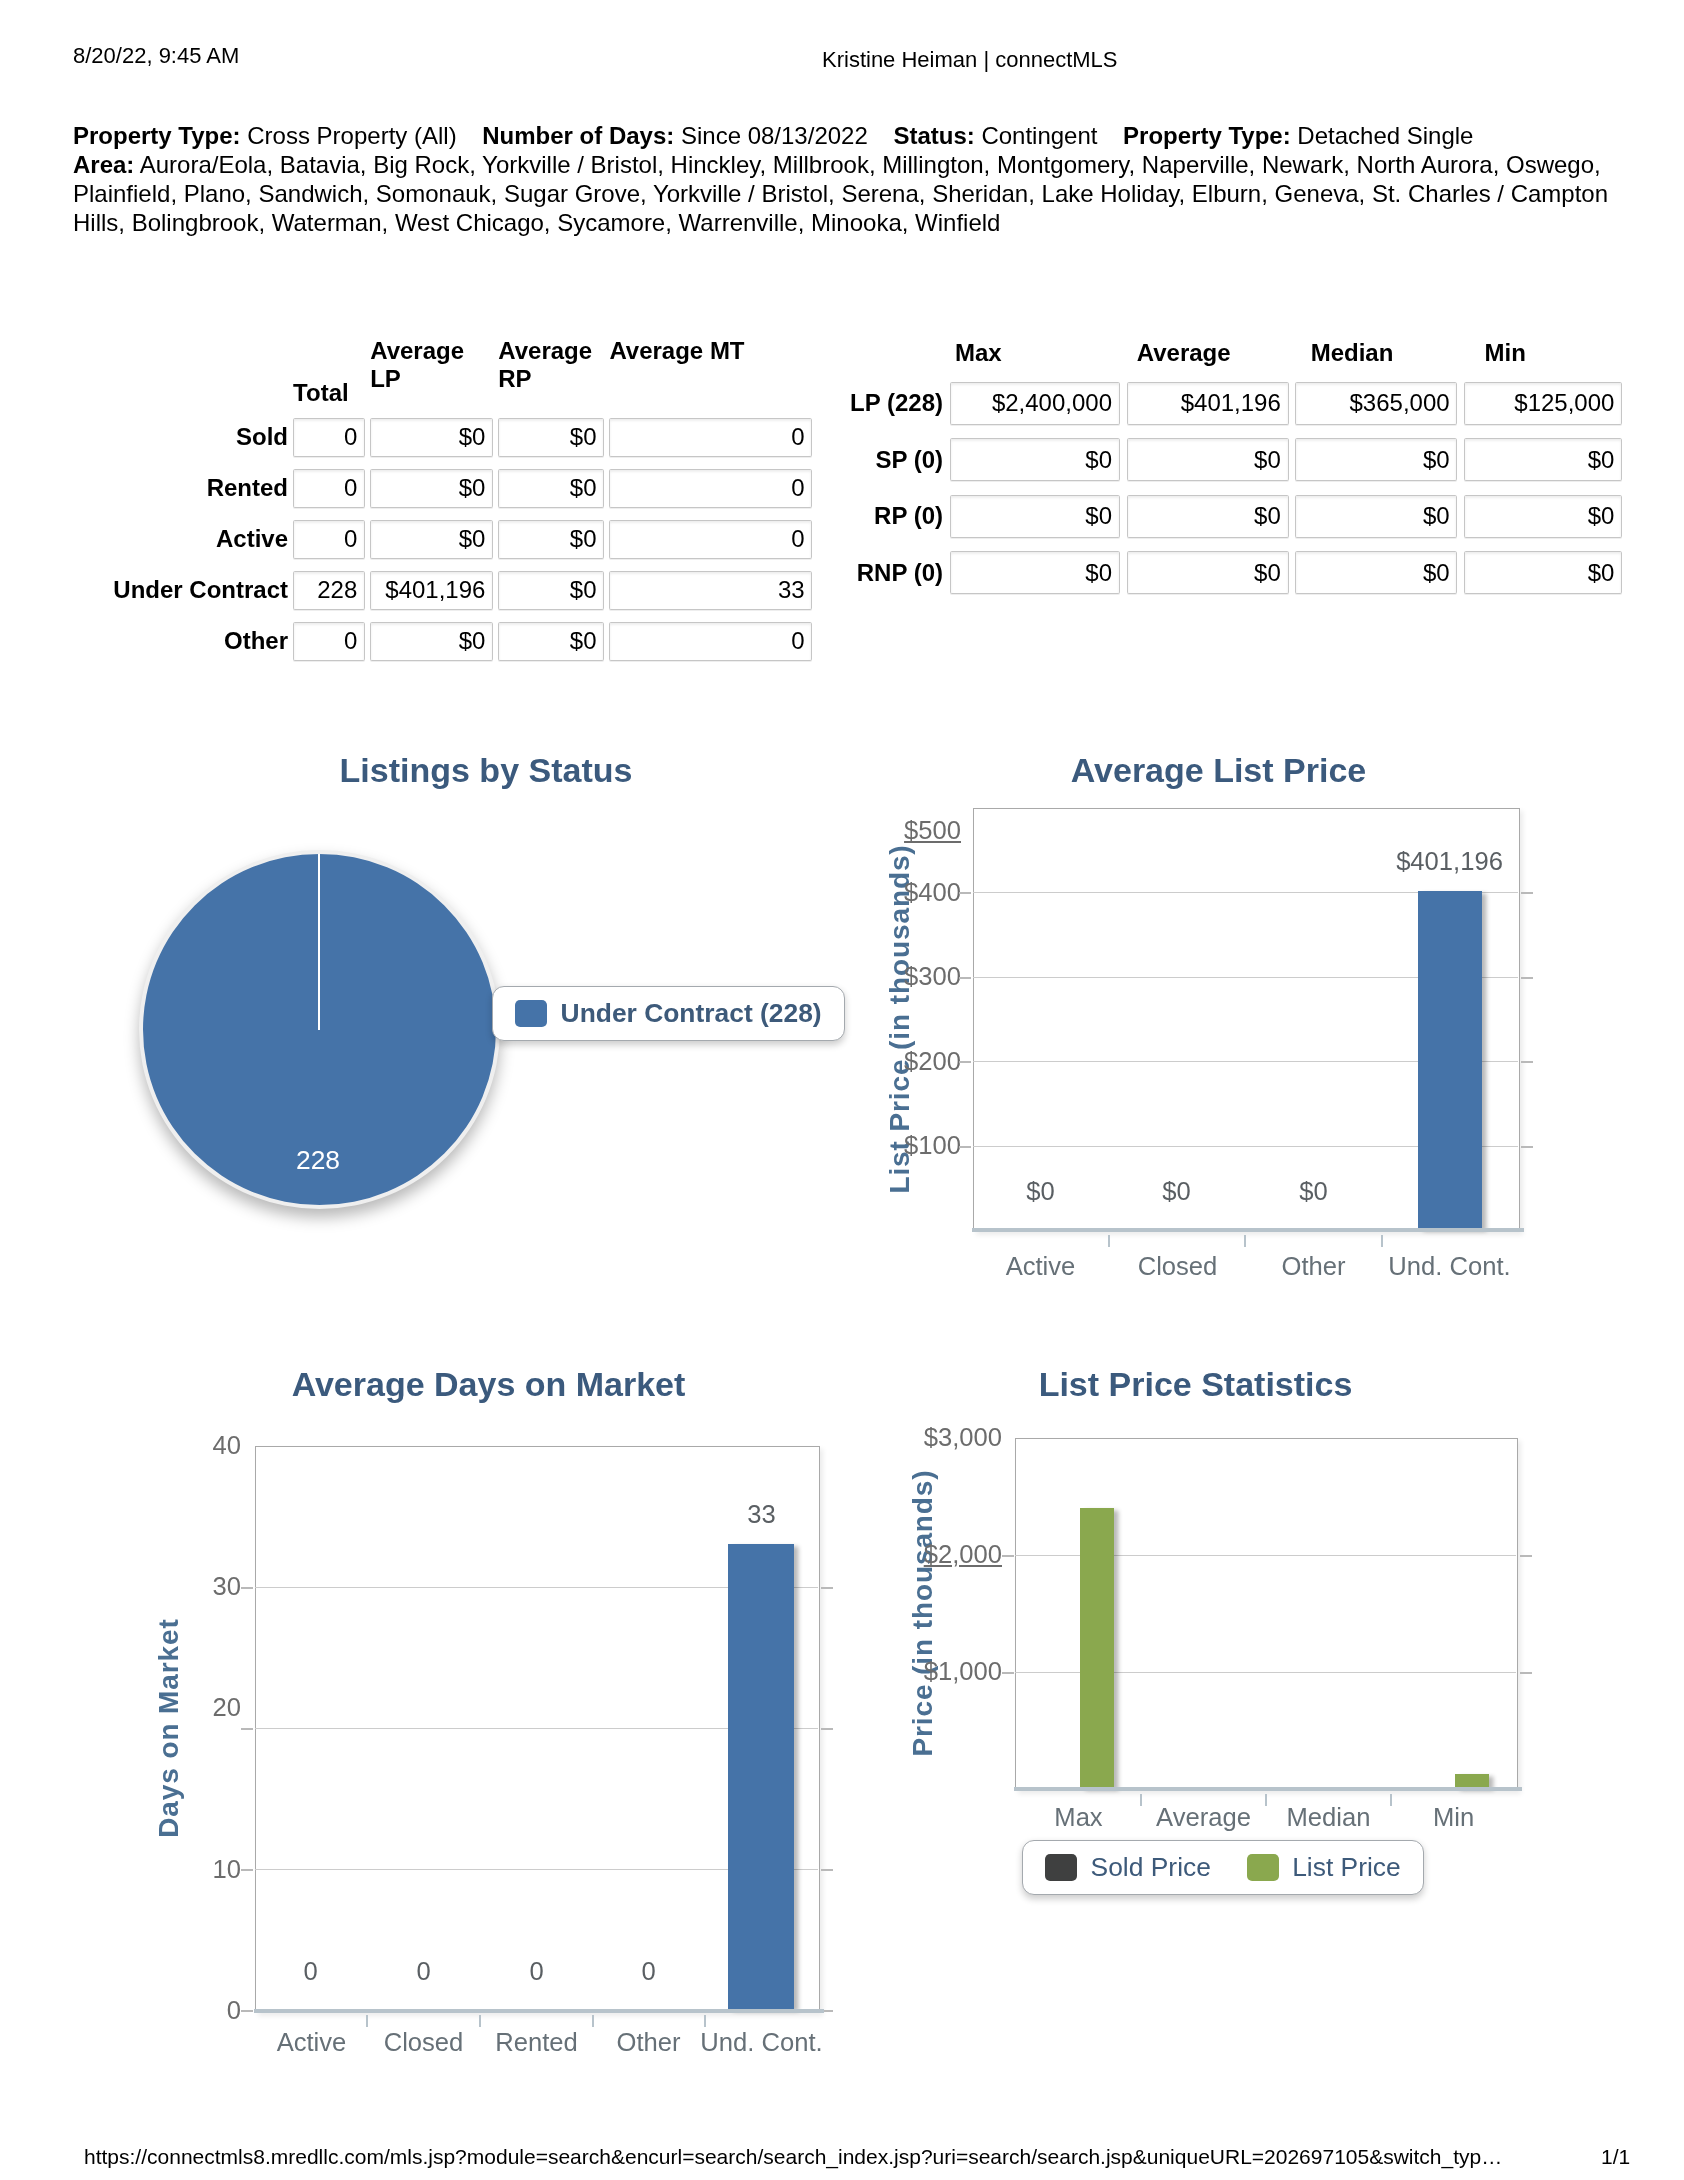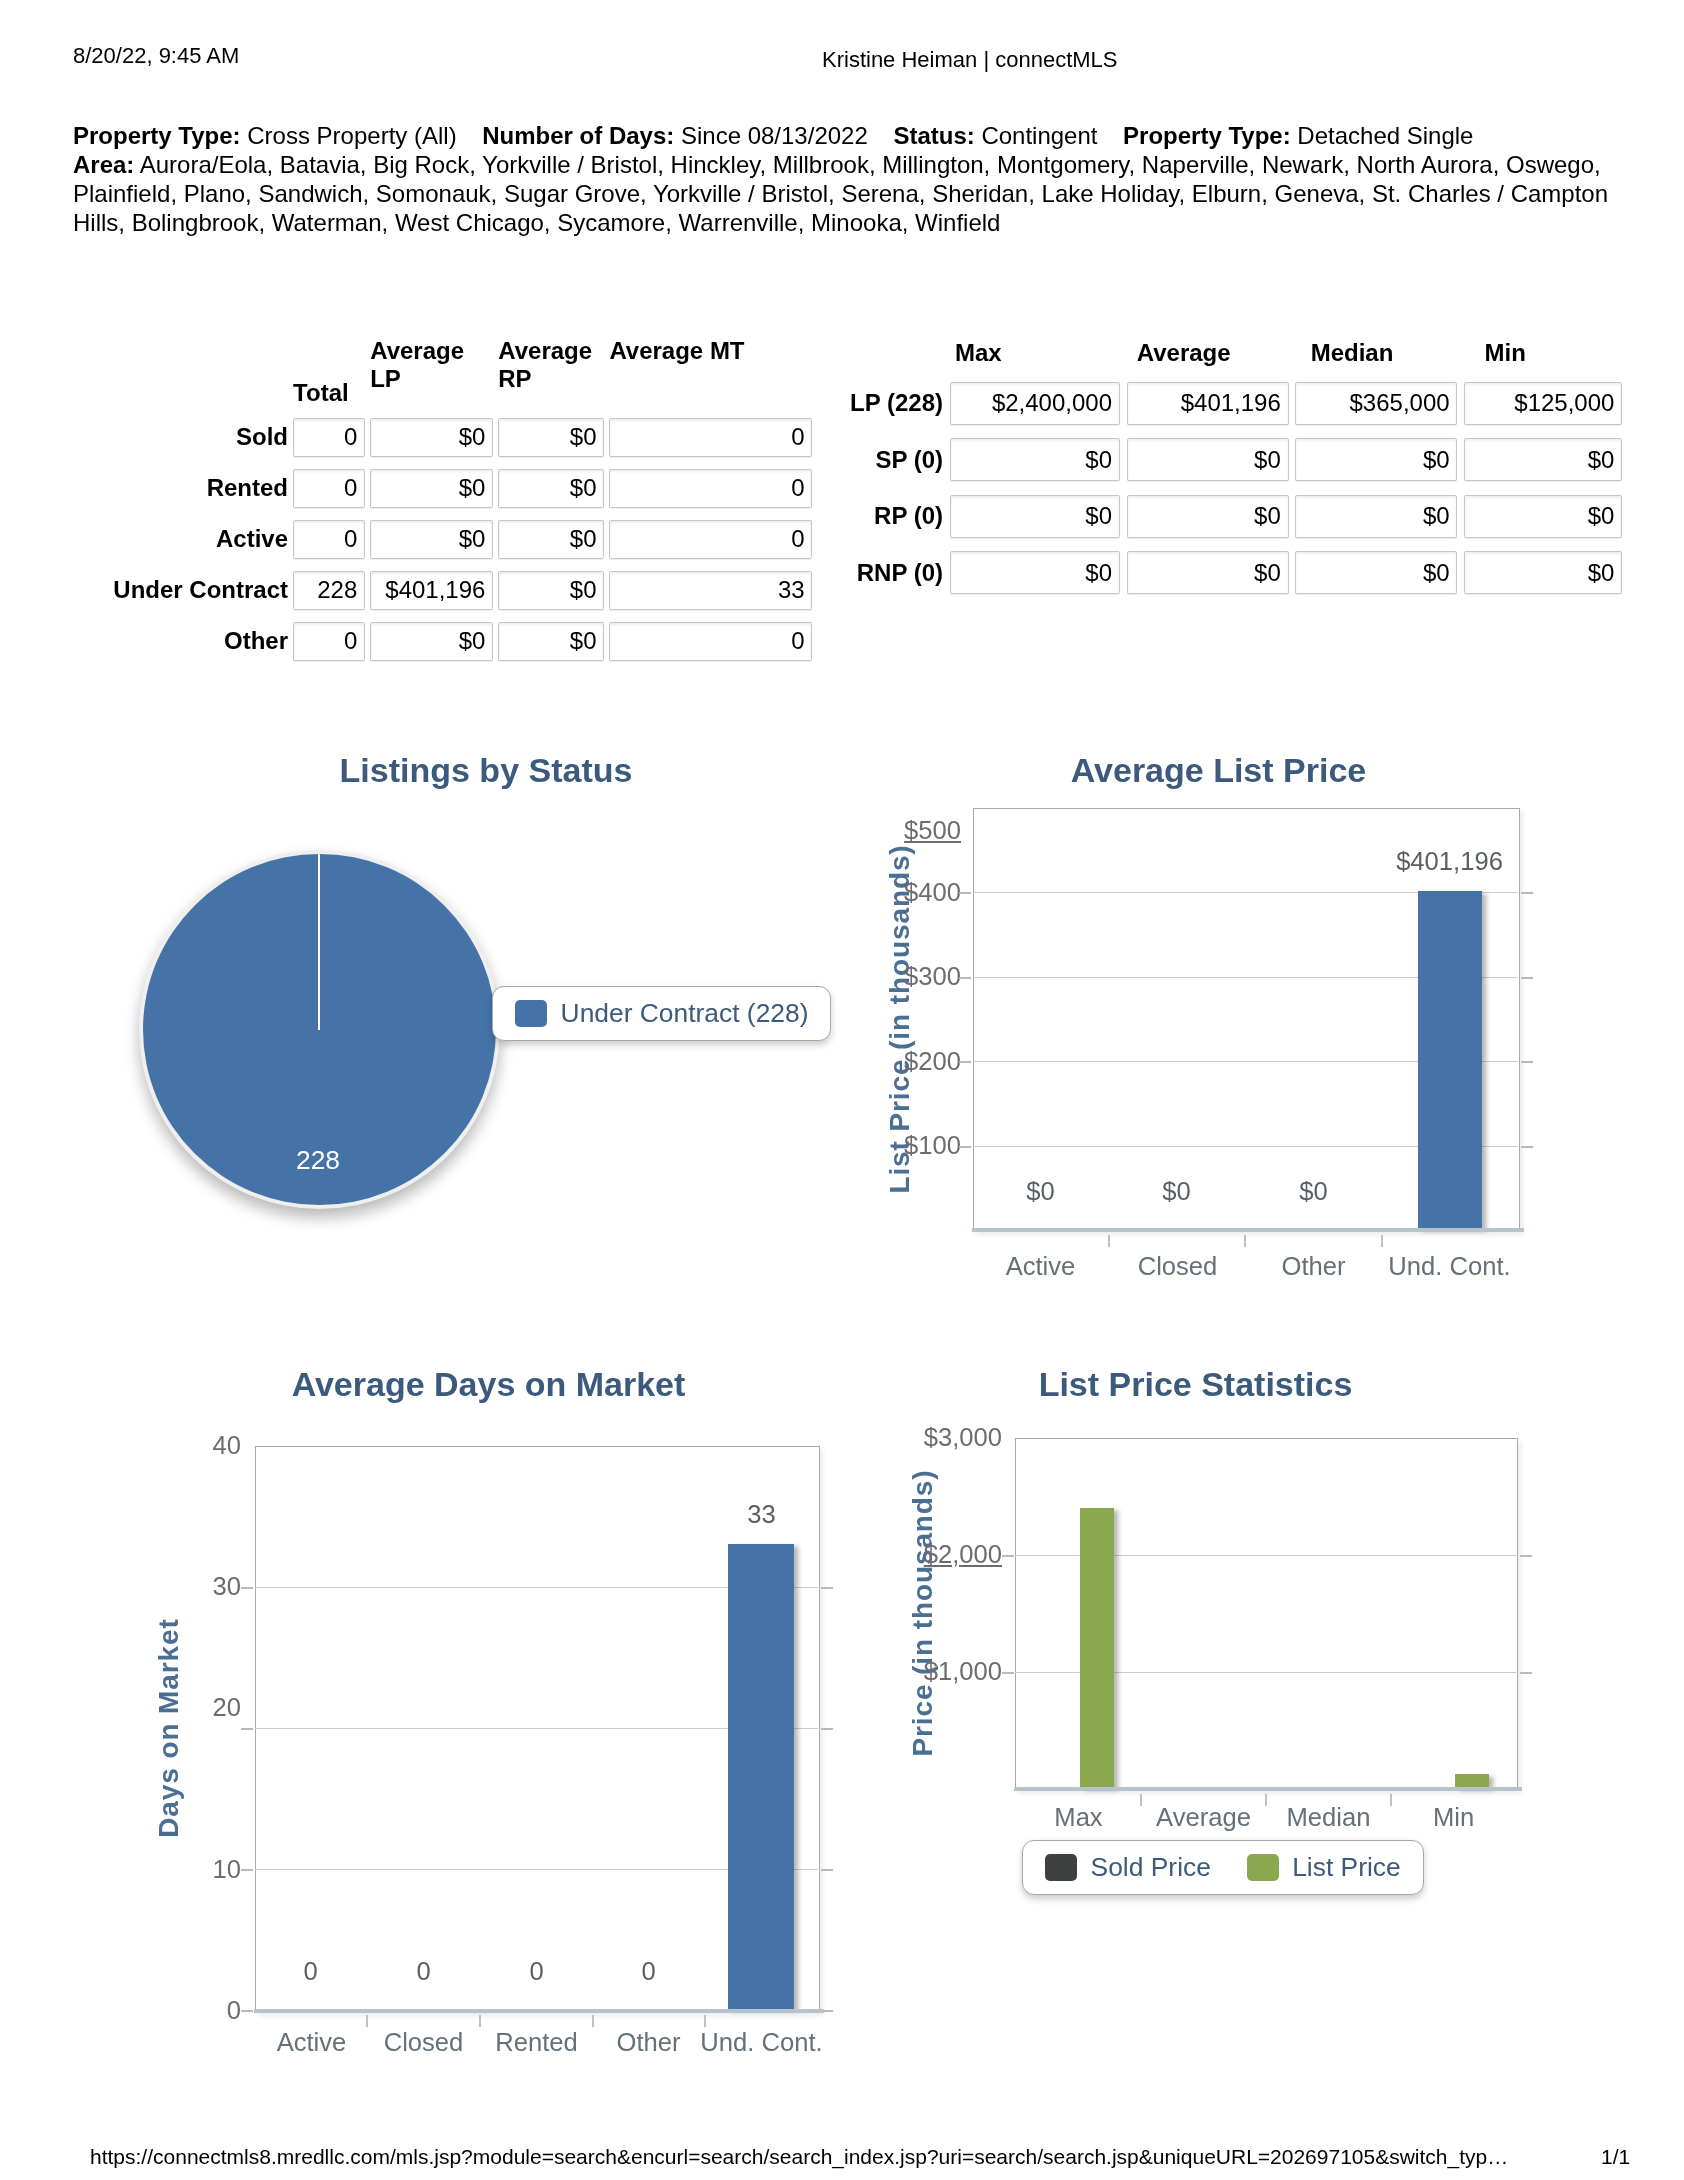--- a/index.html
+++ b/index.html
@@ -1,21 +1,21 @@
 <!DOCTYPE html>
 <html style="font-size:13.6px"><head>
 <meta charset="utf-8">
 <style>
   html,body{margin:0;padding:0;background:#fff;}
   .page{position:relative;width:1685px;height:2181px;background:#ffffff;overflow:hidden;
         font-family:"Liberation Sans",sans-serif;color:#000;}
   
   .hdr-date{position:absolute;left:73px;top:43px;font-size:22px;}
   .hdr-title{position:absolute;left:822px;top:47px;font-size:22px;}
-  .footer-url{position:absolute;left:90px;top:2145px;font-size:21px;}
+  .footer-url{position:absolute;left:84px;top:2145px;font-size:21px;}
   .footer-page{position:absolute;left:1601px;top:2145px;font-size:21px;}
   
   .criteria{position:absolute;left:73px;top:121px;width:1571px;font-size:24px;line-height:29px;}
   .criteria b{font-weight:bold;}
   .seg{margin-right:25.6px;}
   
   .ltable{position:absolute;left:96px;top:337px;font-size:24px;}
   .lth{display:flex;gap:5.1px;font-weight:bold;height:72px;margin-bottom:8.5px;align-items:flex-start;}
   .lth .lab{width:192px;}
   .h-total{align-self:flex-end;padding-bottom:1.7px;}
@@ -49,21 +49,21 @@
   #c4-ylabel{left:669px;top:1595px;}
   
   #c1-pie{position:absolute;left:139px;top:850px;width:353px;height:351px;border-radius:50%;
           border:4.3px solid #efefef;box-shadow:0 8.5px 15.3px rgba(0,0,0,0.28);}
   .pie-line{position:absolute;left:calc(50% - 1.7px);top:0;width:2.6px;height:50%;background:#fff;}
   #c1-label{position:absolute;left:250px;top:1145px;width:136px;text-align:center;font-size:26.4px;color:#fff;}
   
   .legend{position:absolute;background:#fff;border:1.7px solid #a4a9ae;border-radius:12px;
           display:flex;align-items:center;gap:13.6px;padding:11px 22px;
           box-shadow:0 3.4px 7.7px rgba(0,0,0,0.2);}
-  #c1-legend{left:492px;top:986px;}
+  #c1-legend{left:492px;top:986px;font-weight:bold;}
   #c4-legend{left:1022px;top:1840px;}
   .swatch{width:32px;height:26.4px;border-radius:5.1px;flex:0 0 auto;}
   .legend-text{font-size:26.4px;color:#3d5a7a;white-space:nowrap;}
   .lg-gap{width:8.5px;}
   
   .frame{position:absolute;border:1.7px solid #a9a9a9;box-shadow:3.4px 3.4px 5.1px rgba(0,0,0,0.08);}
   .grid{position:absolute;height:0.9px;background:#cccccc;}
   .stub{position:absolute;height:1.7px;background:#b9b9b9;}
   .tick{position:absolute;width:128px;font-size:25.6px;color:#6c6c6c;text-align:right;line-height:29px;}
   .xlab{position:absolute;width:145px;font-size:25.6px;color:#667077;text-align:center;line-height:32px;}

